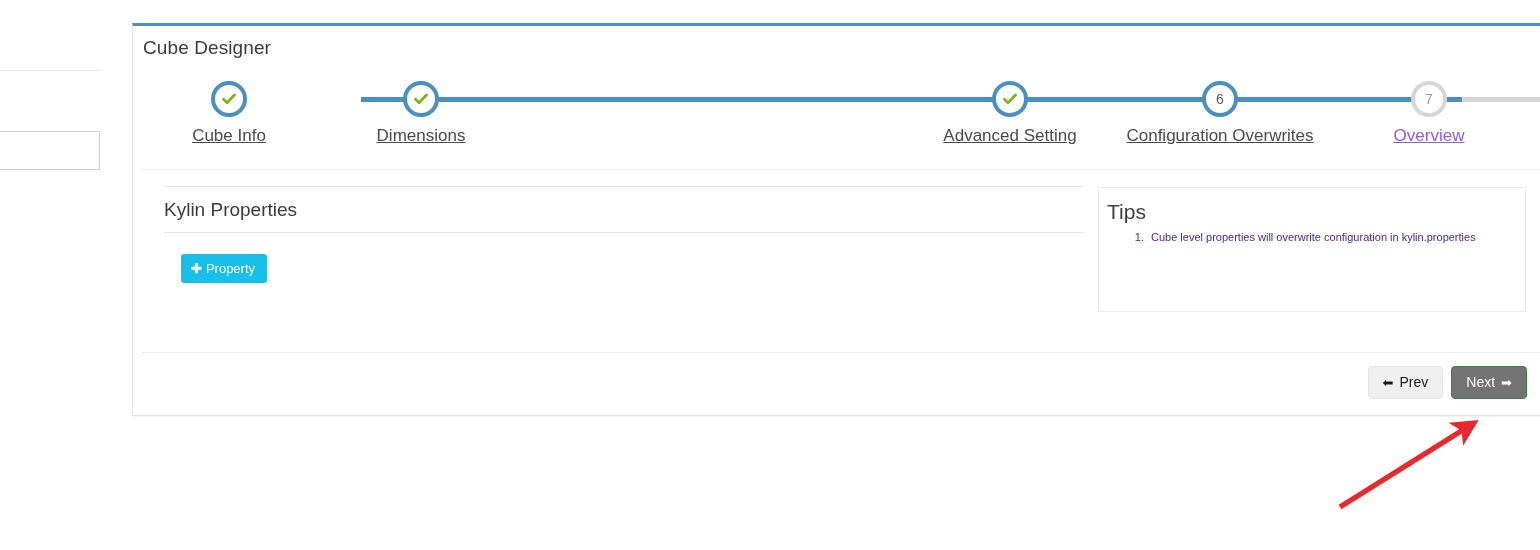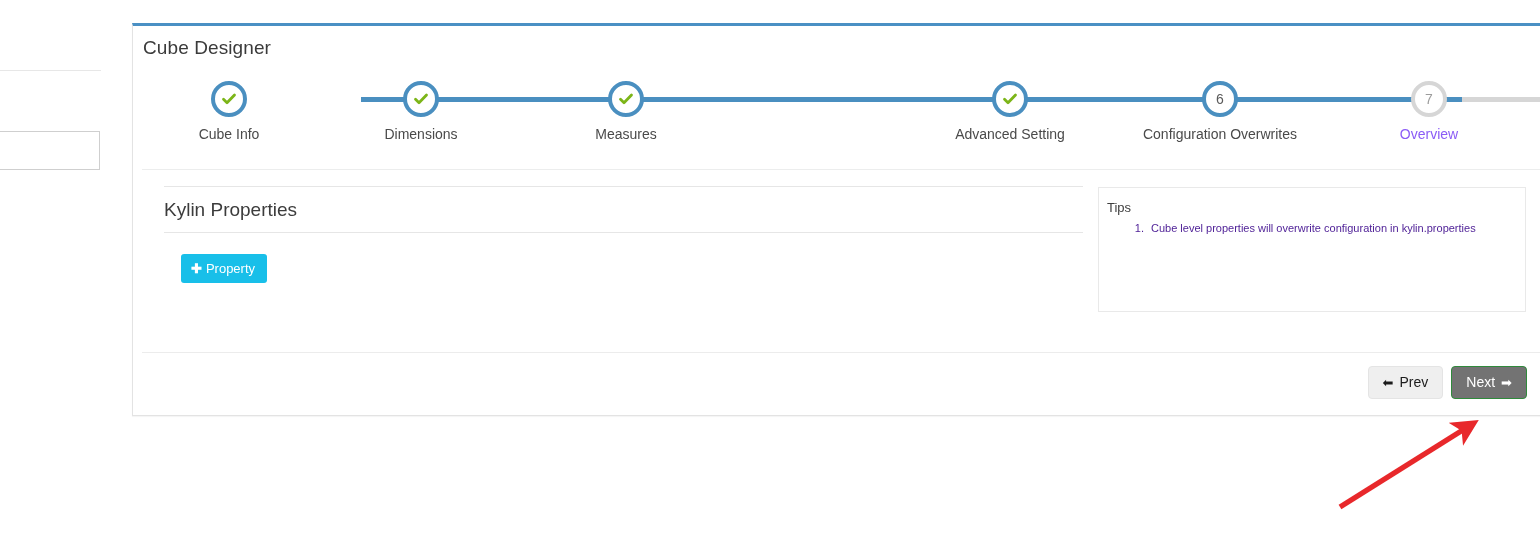--- a/index.html
+++ b/index.html
@@ -102,23 +102,24 @@
     font-size: 14px;
     color: #5a5a5a;
     line-height: 1;
   }
   .step-circle.todo .num { color: #9c9c9c; }
 
   .check svg { display: block; }
 
   .step-label {
     margin-top: 9px;
-    font-size: 14px;
+    font-size: 17px;
     color: #4a4a4a;
     white-space: nowrap;
+    text-decoration: underline;
   }
   .step-label.muted { color: #8b5cf6; }
 
   
   .bar {
     position: absolute;
     top: 16px;
     height: 5px;
     z-index: 1;
   }
@@ -183,21 +184,21 @@
     left: 965px;
     top: 161px;
     width: 428px;
     height: 125px;
     background: #ffffff;
     border: 1px solid #e9e9e9;
     box-sizing: border-box;
     padding: 12px 14px 0 8px;
   }
   .tips-title {
-    font-size: 13px;
+    font-size: 21px;
     color: #3e3e3e;
     margin: 0 0 6px 0;
     font-weight: normal;
   }
   .tips-list {
     margin: 0;
     padding-left: 40px;
     font-size: 11px;
     color: #4c1d95;
     line-height: 1.42;
@@ -292,30 +293,20 @@
         <div class="step-circle done">
           <span class="check">
             <svg width="18" height="18" viewBox="0 0 18 18">
                 <path d="M3.5 9.3 L7 12.8 L14.5 5" fill="none" stroke="#7cb518" stroke-width="2.8" stroke-linecap="round" stroke-linejoin="round"></path>
               </svg>
           </span>
         </div>
         <div class="step-label">Dimensions</div>
       </div>
 
-      <div class="step" style="left:393px;">
-        <div class="step-circle done">
-          <span class="check">
-            <svg width="18" height="18" viewBox="0 0 18 18">
-                <path d="M3.5 9.3 L7 12.8 L14.5 5" fill="none" stroke="#7cb518" stroke-width="2.8" stroke-linecap="round" stroke-linejoin="round"></path>
-              </svg>
-          </span>
-        </div>
-        <div class="step-label">Measures</div>
-      </div>
 
 
       <div class="step" style="left:777px;">
         <div class="step-circle done">
           <span class="check">
             <svg width="18" height="18" viewBox="0 0 18 18">
                 <path d="M3.5 9.3 L7 12.8 L14.5 5" fill="none" stroke="#7cb518" stroke-width="2.8" stroke-linecap="round" stroke-linejoin="round"></path>
               </svg>
           </span>
         </div>

